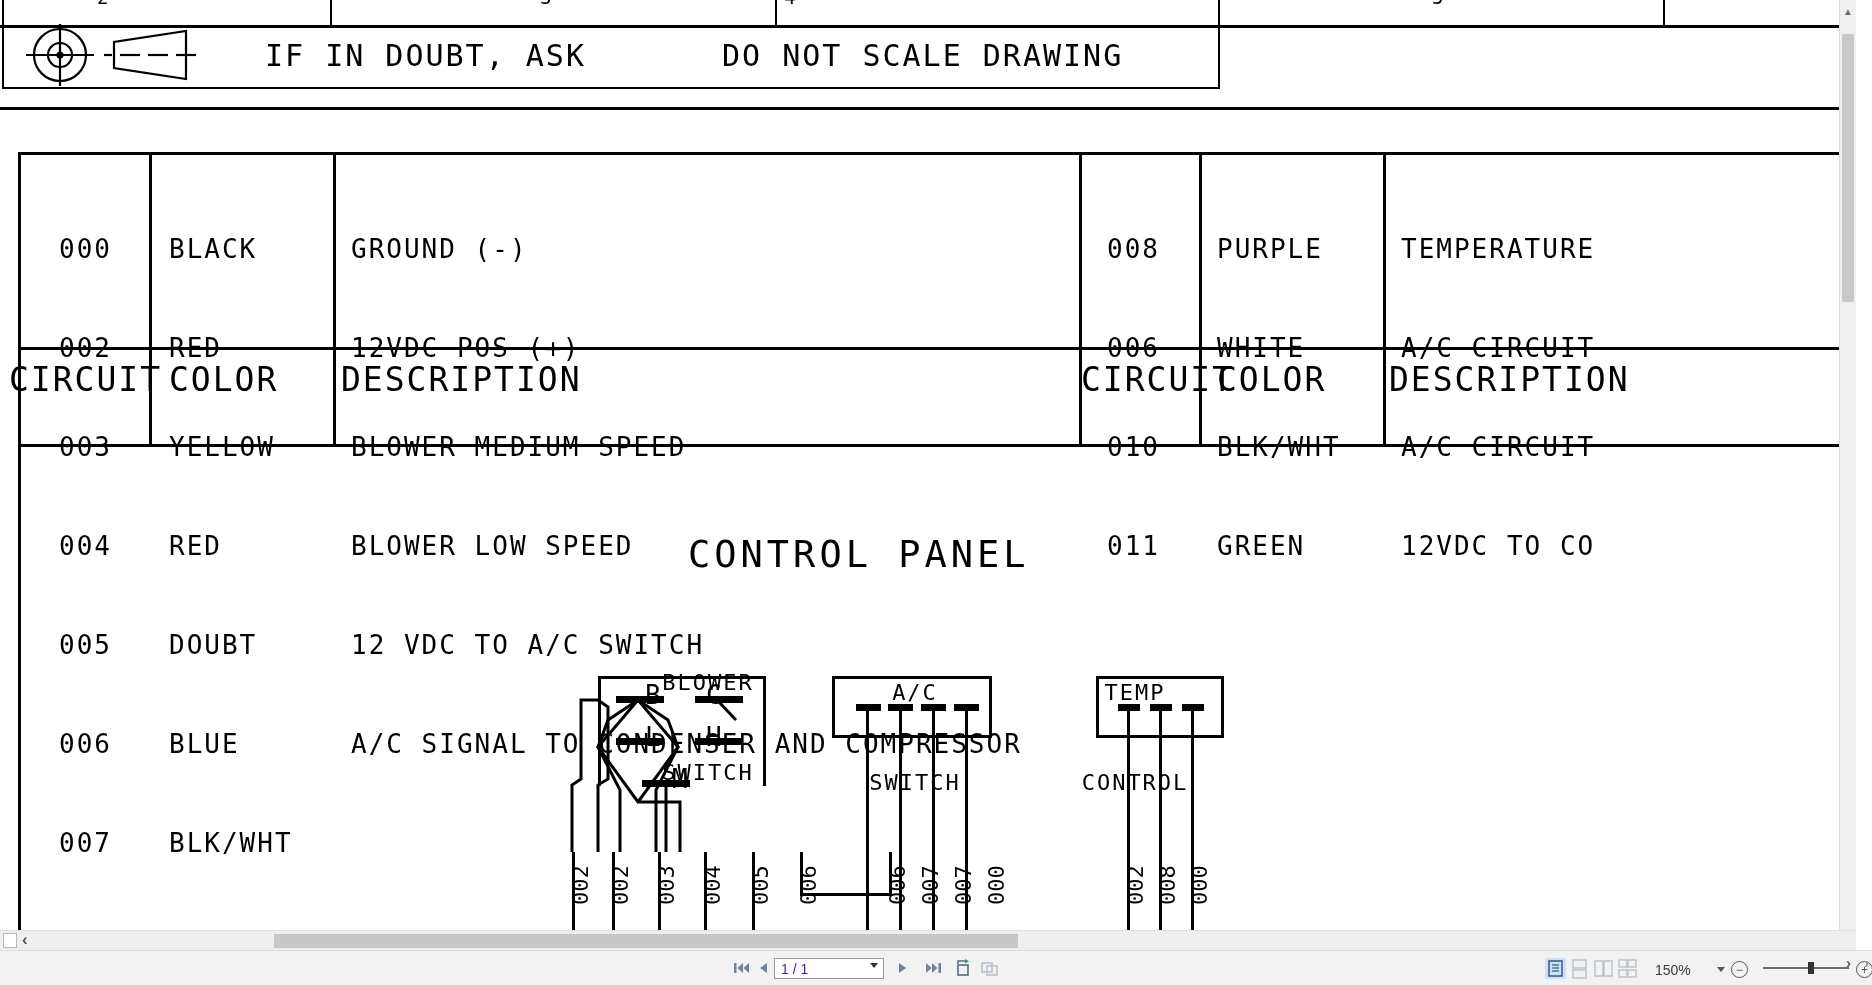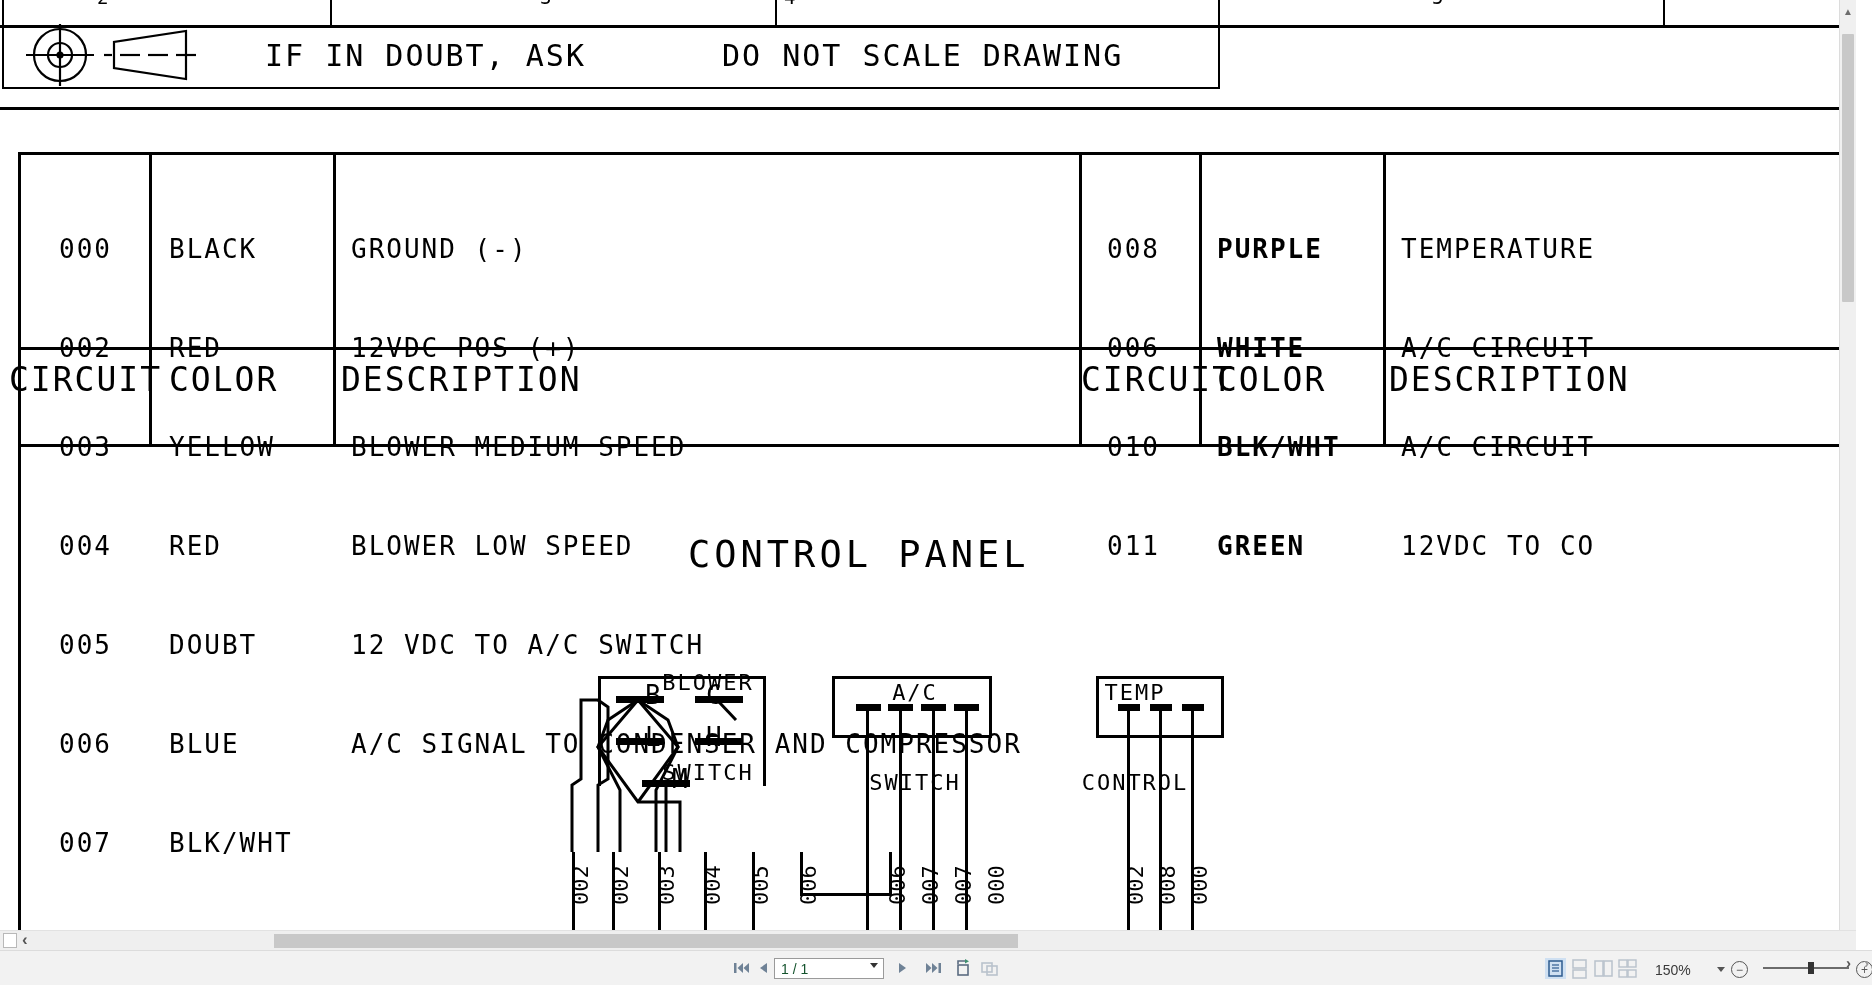--- a/index.html
+++ b/index.html
@@ -92,21 +92,21 @@
     position:absolute;left:0;top:950px;width:1872px;height:35px;
     background:#f2f2f2;border-top:1px solid #dcdcdc;
   }
   .tbbtn{
     position:absolute;top:4px;height:26px;display:flex;align-items:center;justify-content:center;
     color:#5a6b80;
   }
   #pagebox{
     position:absolute;left:774px;top:7px;width:110px;height:21px;
     background:#fff;border:1px solid #9a9a9a;box-sizing:border-box;
-    font-size:14px;color:#14532d;display:flex;align-items:center;padding-left:6px;
+    font-size:14px;color:#4c1d95;display:flex;align-items:center;padding-left:6px;
   }
   #pagecaret{position:absolute;right:5px;top:4px;width:0;height:0;
     border-left:4px solid transparent;border-right:4px solid transparent;border-top:5px solid #333;}
   #zoomlabel{position:absolute;left:1655px;top:11px;font-size:14px;color:#3a3a3a;}
   #zoomcaret{position:absolute;left:1717px;top:16px;width:0;height:0;
     border-left:4px solid transparent;border-right:4px solid transparent;border-top:5px solid #555;}
   #sliderline{position:absolute;left:1763px;top:16px;width:86px;height:2px;background:#6b6b6b;}
   #sliderthumb{position:absolute;left:1808px;top:11px;width:6px;height:12px;background:#333;}
   .circbtn{position:absolute;top:10px;width:15px;height:15px;border:1.5px solid #555;border-radius:50%;
     display:flex;align-items:center;justify-content:center;font-size:12px;color:#555;line-height:1;}
@@ -191,21 +191,21 @@
         <div>12 VDC TO A/C SWITCH</div>
         <div>A/C SIGNAL TO CONDENSER AND COMPRESSOR</div>
       </div>
 
       <div class="lgrow cad" style="left:1086px;top:12px;">
         <div>008</div>
         <div>006</div>
         <div>010</div>
         <div>011</div>
       </div>
-      <div class="lgrow cad" style="left:1196px;top:12px;font-weight:bold;">
+      <div class="lgrow cad" style="left:1196px;top:12px;">
         <div>PURPLE</div>
         <div>WHITE</div>
         <div>BLK/WHT</div>
         <div>GREEN</div>
       </div>
       <div class="lgrow cad" style="left:1380px;top:12px;">
         <div>TEMPERATURE</div>
         <div>A/C CIRCUIT</div>
         <div>A/C CIRCUIT</div>
         <div>12VDC TO CO</div>

